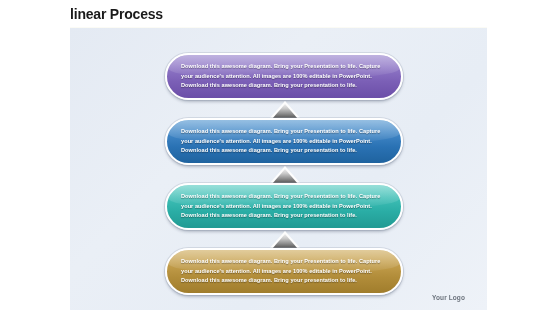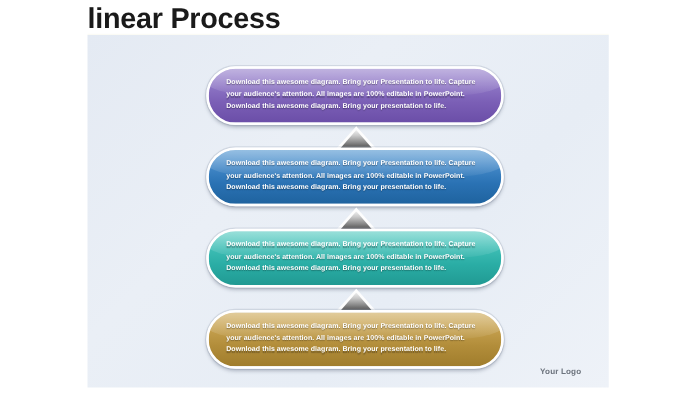--- a/index.html
+++ b/index.html
@@ -13,21 +13,21 @@
     overflow: hidden;
     font-family: "Liberation Sans", sans-serif;
     position: relative;
   }
 
   
   #page-title {
     position: absolute;
     left: 70px;
     top: 2px;
-    font-size: 23px;
+    font-size: 14px;
     font-weight: bold;
     color: #1a1a1a;
     letter-spacing: -0.2px;
     line-height: 24px;
     white-space: nowrap;
   }
 
   
   #slide-canvas {
     position: absolute;

